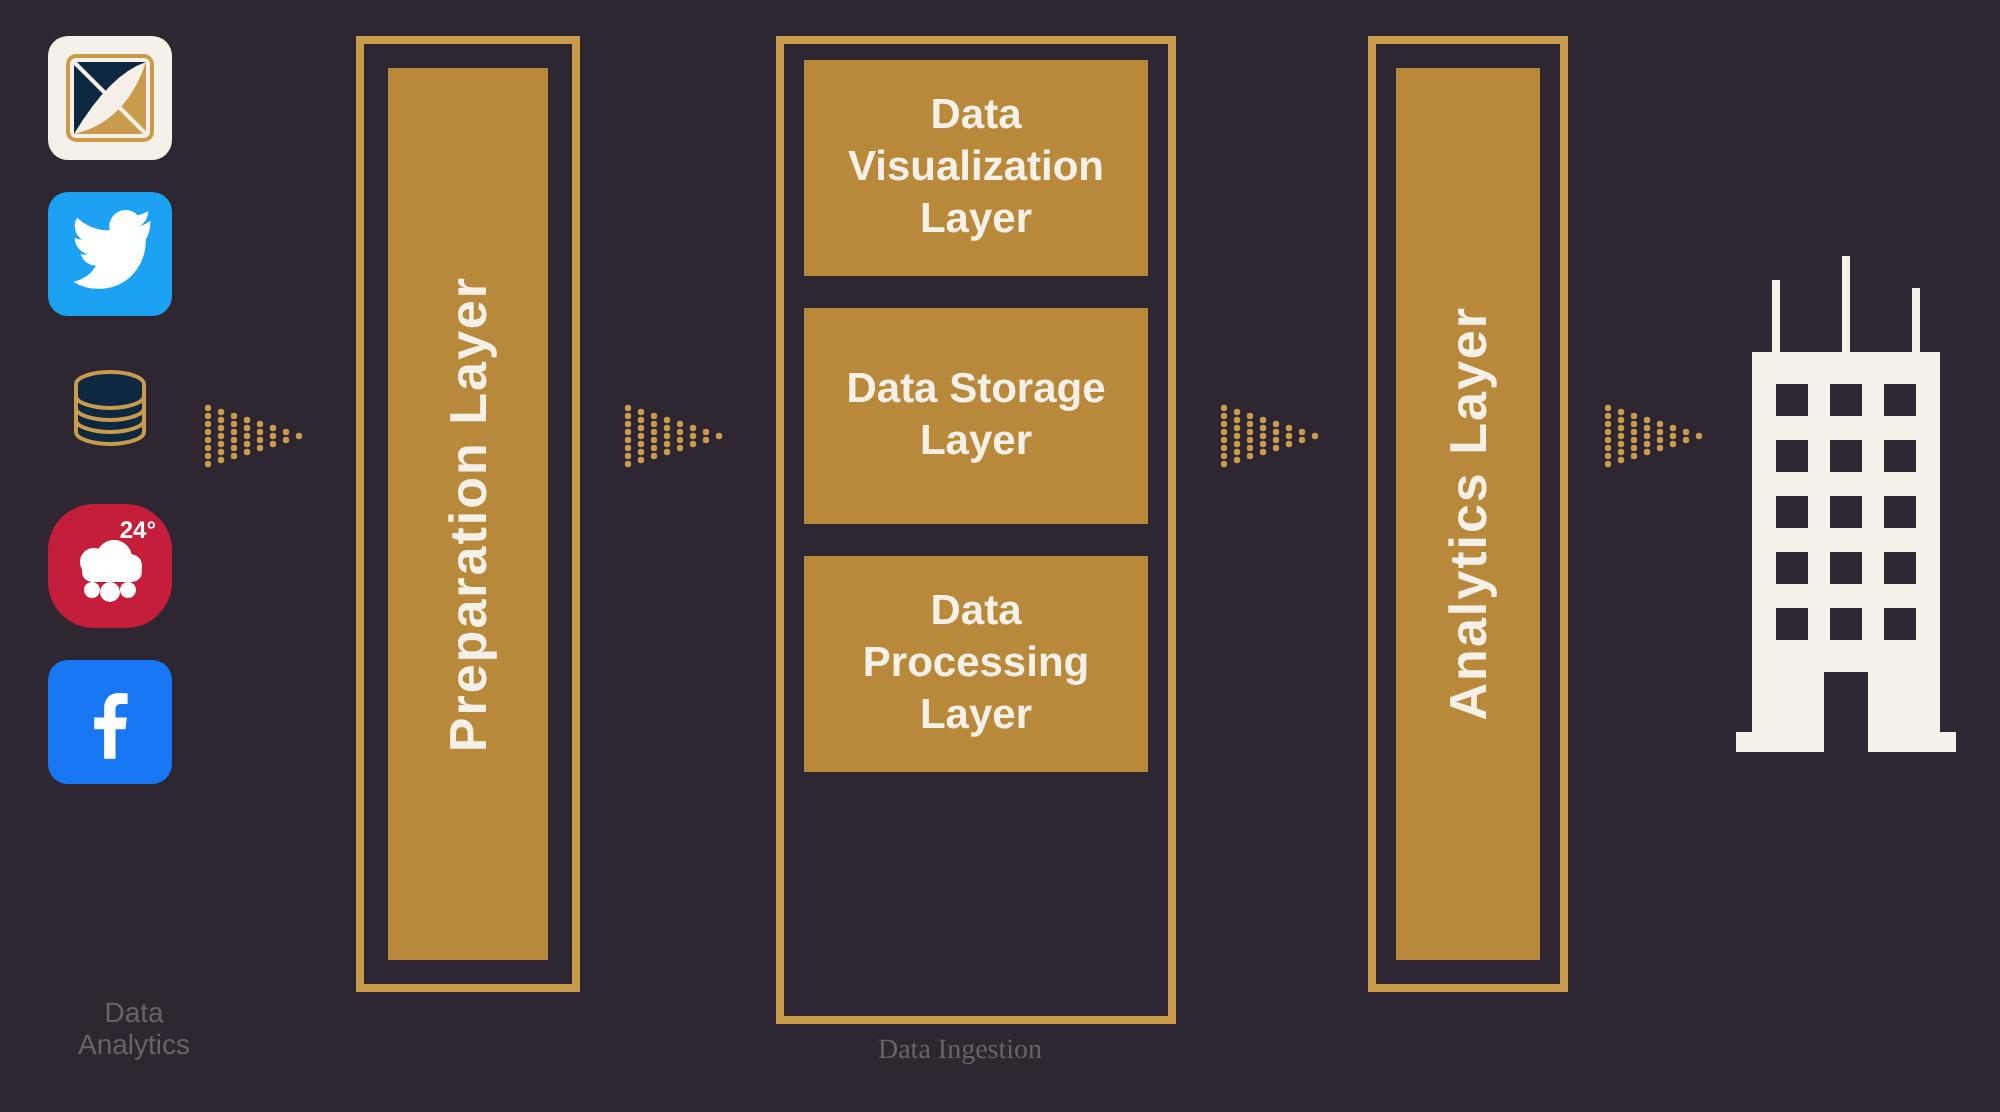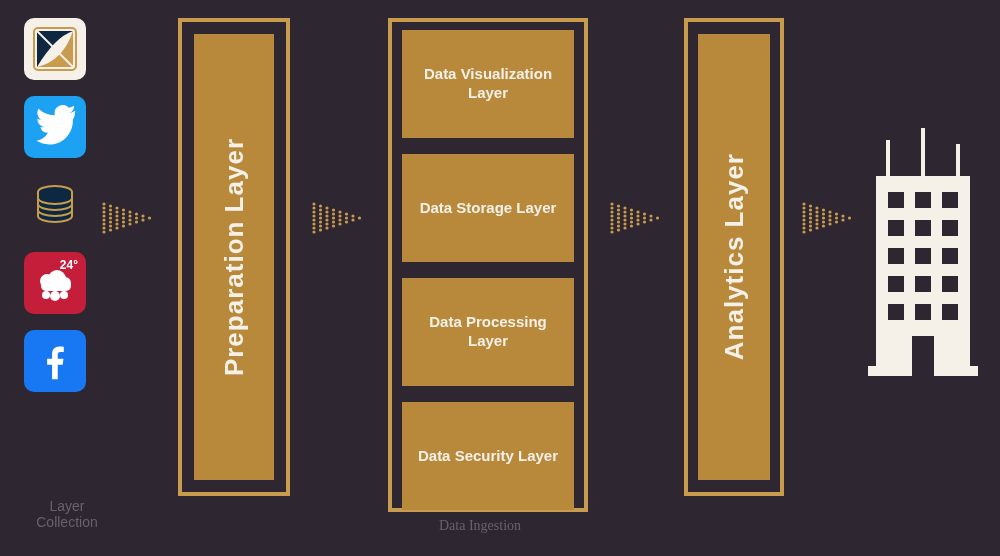--- a/index.html
+++ b/index.html
@@ -36,21 +36,21 @@
   }
   .src svg{width:44px;height:44px;}
 
   
   .src-logo{background:var(--white);}
   
   .src-twitter{background:var(--twitter);}
   
   .src-db{background:transparent;}
   
-  .src-weather{background:var(--weather);}
+  .src-weather{background:var(--weather);border-radius:23px;}
   .src-weather .temp{
     position:absolute;top:6px;right:8px;color:#fff;font-size:12px;font-weight:600;
   }
   
   .src-fb{background:var(--facebook);}
 
   .caption{
     position:absolute;color:var(--muted);font-size:14px;text-align:center;
   }
   .caption.c1{left:32px;top:498px;width:70px;}
@@ -94,21 +94,21 @@
   .ing-outer{left:388px;top:18px;width:200px;height:494px;}
   .ing-stack{
     position:absolute;left:402px;top:30px;width:172px;
     display:flex;flex-direction:column;gap:16px;
   }
   .ing-box{
     background:var(--gold);
     height:108px;
     display:flex;align-items:center;justify-content:center;
     text-align:center;
-    color:var(--white);font-weight:700;font-size:15px;line-height:1.25;
+    color:var(--white);font-weight:700;font-size:21px;line-height:1.25;
     padding:8px 10px;
   }
 
   
   .ana-outer{left:684px;top:18px;width:100px;height:478px;}
   .ana-inner{left:698px;top:34px;width:72px;height:446px;}
 
   
   .building{
     position:absolute;right:22px;top:120px;width:110px;height:256px;
@@ -155,21 +155,21 @@
         <circle cx="31" cy="34" r="4"></circle>
       </svg>
     </div>
     <div class="src src-fb">
       <svg viewBox="0 0 24 24" fill="#fff">
           <path d="M13.5 22v-8h2.7l.4-3.2h-3.1V8.7c0-.9.3-1.6 1.6-1.6h1.7V4.2c-.3 0-1.3-.1-2.4-.1-2.4 0-4 1.5-4 4.2v2.5H7.7V14h2.7v8h3.1z"></path>
         </svg>
     </div>
   </div>
 
-  <div class="caption c1">Layer Collection</div>
+  <div class="caption c1">Data Analytics</div>
 
   <div class="arrow a1"><svg viewBox="0 0 58 44">
         <g fill="#c99b4d">
           <circle cx="4" cy="8" r="1.6"></circle>
           <circle cx="4" cy="12" r="1.6"></circle>
           <circle cx="4" cy="16" r="1.6"></circle>
           <circle cx="4" cy="20" r="1.6"></circle>
           <circle cx="4" cy="24" r="1.6"></circle>
           <circle cx="4" cy="28" r="1.6"></circle>
           <circle cx="4" cy="32" r="1.6"></circle>
@@ -328,21 +328,20 @@
   <div class="layer-outer prep-outer"></div>
   <div class="layer-inner prep-inner">
     <span class="vtext">Preparation Layer</span>
   </div>
 
   <div class="layer-outer ing-outer"></div>
   <div class="ing-stack">
     <div class="ing-box">Data Visualization Layer</div>
     <div class="ing-box">Data Storage Layer</div>
     <div class="ing-box">Data Processing Layer</div>
-    <div class="ing-box">Data Security Layer</div>
   </div>
   <div class="caption c2">Data Ingestion</div>
 
   <div class="layer-outer ana-outer"></div>
   <div class="layer-inner ana-inner">
     <span class="vtext">Analytics Layer</span>
   </div>
 
   <div class="building">
     <svg viewBox="0 0 110 256">

